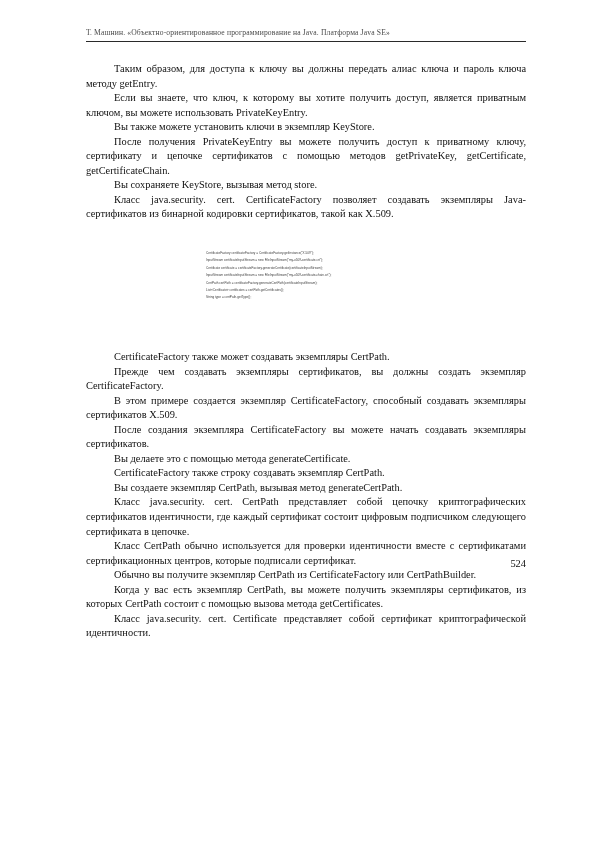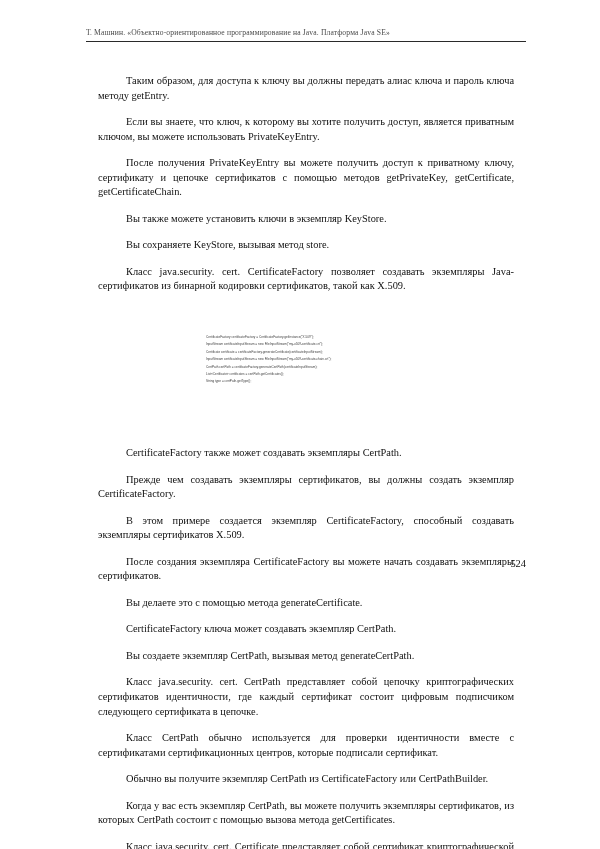--- a/index.html
+++ b/index.html
@@ -42,21 +42,21 @@
     width: 440px;
     height: 0;
   }
   .content {
     position: absolute;
     left: 86px;
     top: 62px;
     width: 440px;
   }
   p.body-par {
-    margin: 12px;
+    margin: 0;
     text-align: justify;
     text-indent: 28px;
     font-size: 10.4px;
     line-height: 14.55px;
     color: #111111;
     hyphens: none;
   }
   .code-figure {
     margin: 0;
     padding: 0;
@@ -95,43 +95,43 @@
 
   <div class="header-area">
     <div class="running-head">Т. Машнин. «Объектно-ориентированное программирование на Java. Платформа Java SE»</div>
     <hr class="header-rule">
   </div>
 
   <div class="content">
 
     <p class="body-par">Таким образом, для доступа к ключу вы должны передать алиас ключа и пароль ключа методу getEntry.</p>
     <p class="body-par">Если вы знаете, что ключ, к которому вы хотите получить доступ, является приватным ключом, вы можете использовать PrivateKeyEntry.</p>
+    <p class="body-par">Вы также можете установить ключи в экземпляр KeyStore.</p>
     <p class="body-par">После получения PrivateKeyEntry вы можете получить доступ к приватному ключу, сертификату и цепочке сертификатов с помощью методов getPrivateKey, getCertificate, getCertificateChain.</p>
-    <p class="body-par">Вы также можете установить ключи в экземпляр KeyStore.</p>
     <p class="body-par">Вы сохраняете KeyStore, вызывая метод store.</p>
     <p class="body-par">Класс java.security. cert. CertificateFactory позволяет создавать экземпляры Java-сертификатов из бинарной кодировки сертификатов, такой как X.509.</p>
 
     <div class="code-figure">
       <div class="code-box">
         <div class="code-line">CertificateFactory certificateFactory = CertificateFactory.getInstance("X.509");</div>
         <div class="code-line">InputStream certificateInputStream = new FileInputStream("my-x509-certificate.crt");</div>
         <div class="code-line">Certificate certificate = certificateFactory.generateCertificate(certificateInputStream);</div>
         <div class="code-line">InputStream certificateInputStream = new FileInputStream("my-x509-certificate-chain.crt");</div>
         <div class="code-line">CertPath certPath = certificateFactory.generateCertPath(certificateInputStream);</div>
         <div class="code-line">List&lt;Certificate&gt; certificates = certPath.getCertificates();</div>
         <div class="code-line">String type = certPath.getType();</div>
       </div>
     </div>
 
     <p class="body-par">CertificateFactory также может создавать экземпляры CertPath.</p>
     <p class="body-par">Прежде чем создавать экземпляры сертификатов, вы должны создать экземпляр CertificateFactory.</p>
     <p class="body-par">В этом примере создается экземпляр CertificateFactory, способный создавать экземпляры сертификатов X.509.</p>
     <p class="body-par">После создания экземпляра CertificateFactory вы можете начать создавать экземпляры сертификатов.</p>
     <p class="body-par">Вы делаете это с помощью метода generateCertificate.</p>
-    <p class="body-par">CertificateFactory ключа может создавать экземпляр CertPath.</p>
+    <p class="body-par">CertificateFactory также строку создавать экземпляр CertPath.</p>
     <p class="body-par">Вы создаете экземпляр CertPath, вызывая метод generateCertPath.</p>
     <p class="body-par">Класс java.security. cert. CertPath представляет собой цепочку криптографических сертификатов идентичности, где каждый сертификат состоит цифровым подписчиком следующего сертификата в цепочке.</p>
     <p class="body-par">Класс CertPath обычно используется для проверки идентичности вместе с сертификатами сертификационных центров, которые подписали сертификат.</p>
     <p class="body-par">Обычно вы получите экземпляр CertPath из CertificateFactory или CertPathBuilder.</p>
     <p class="body-par">Когда у вас есть экземпляр CertPath, вы можете получить экземпляры сертификатов, из которых CertPath состоит с помощью вызова метода getCertificates.</p>
     <p class="body-par">Класс java.security. cert. Certificate представляет собой сертификат криптографической идентичности.</p>
 
   </div>
 
   <div class="page-number">524</div>

